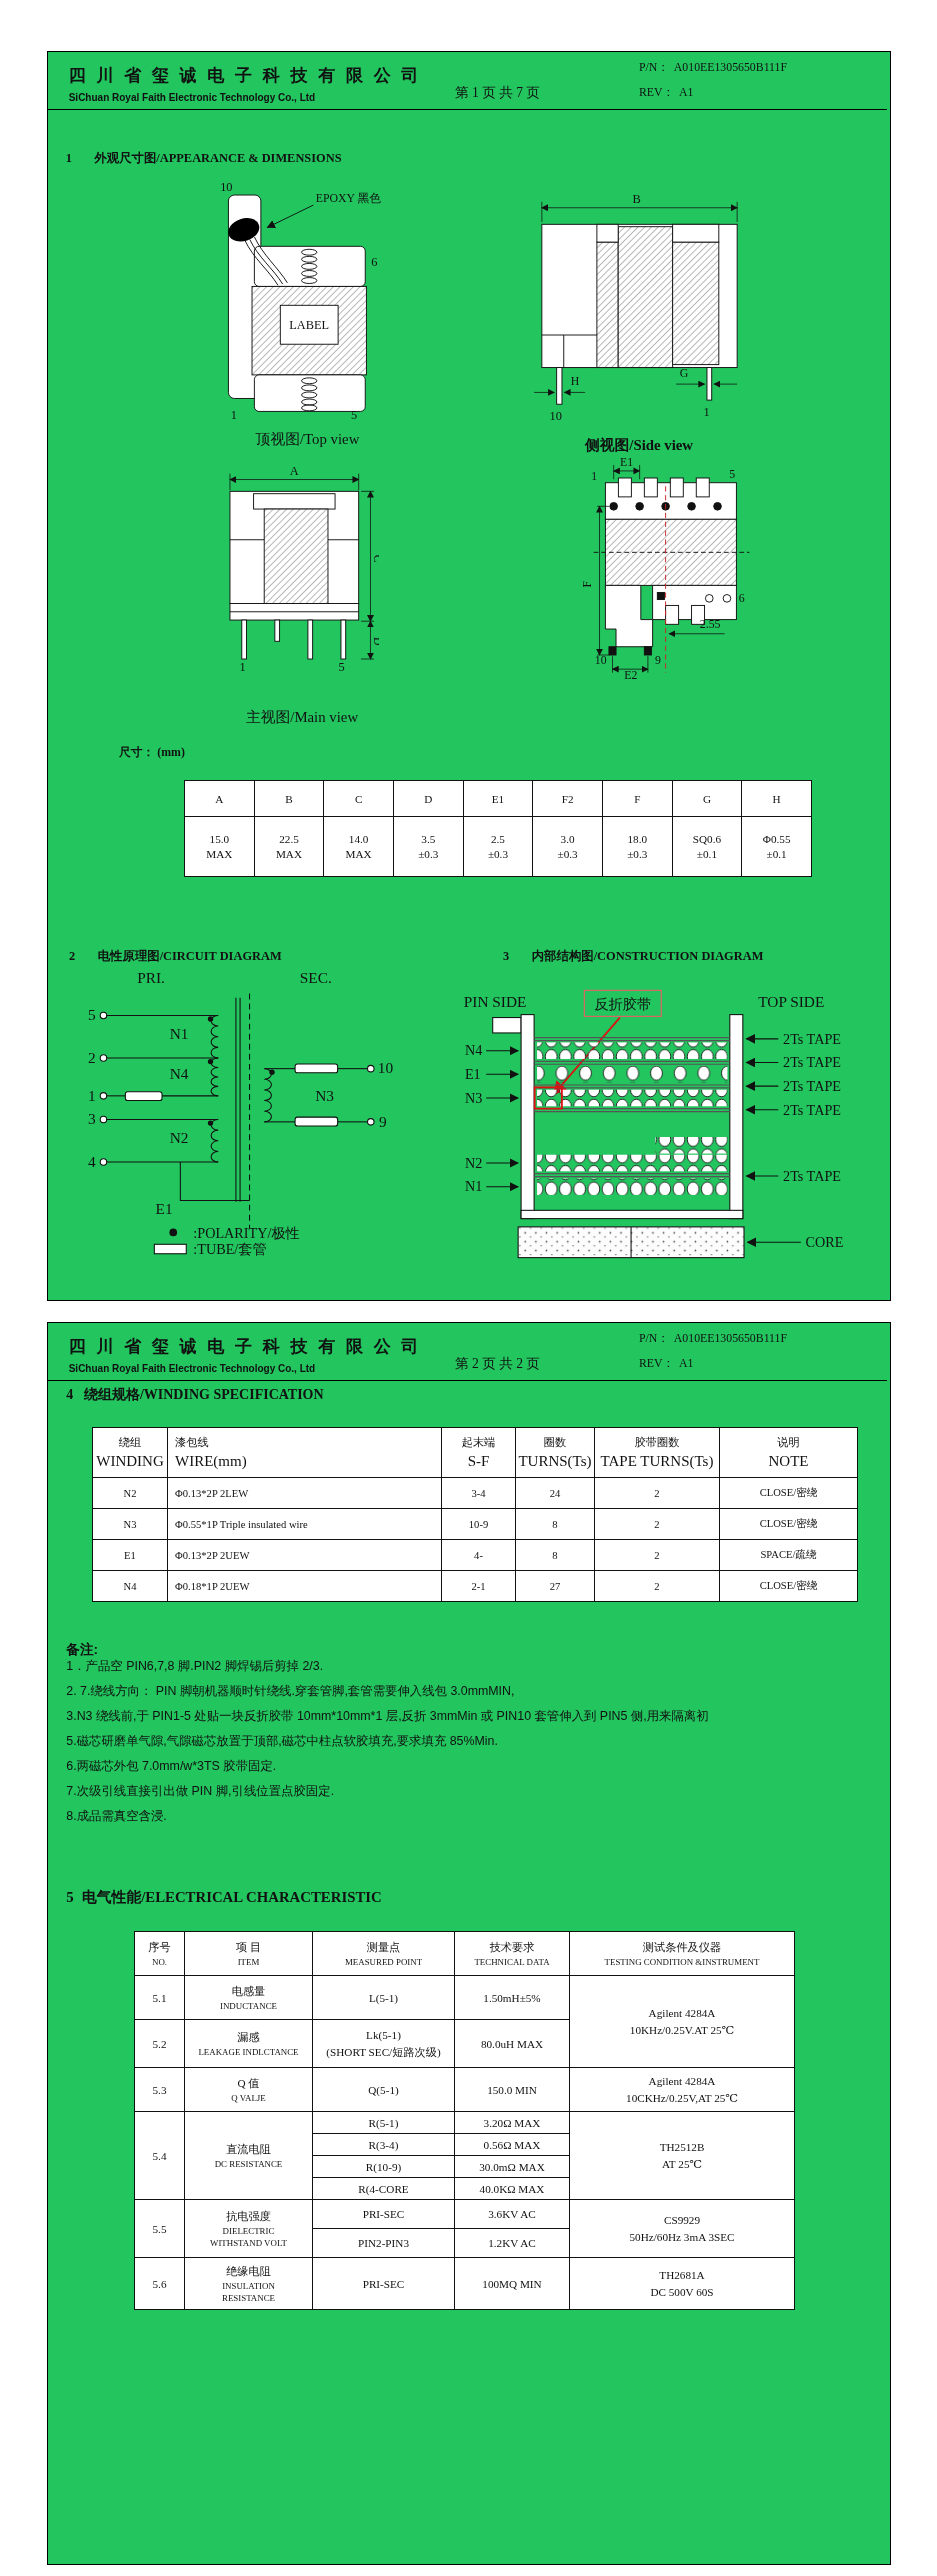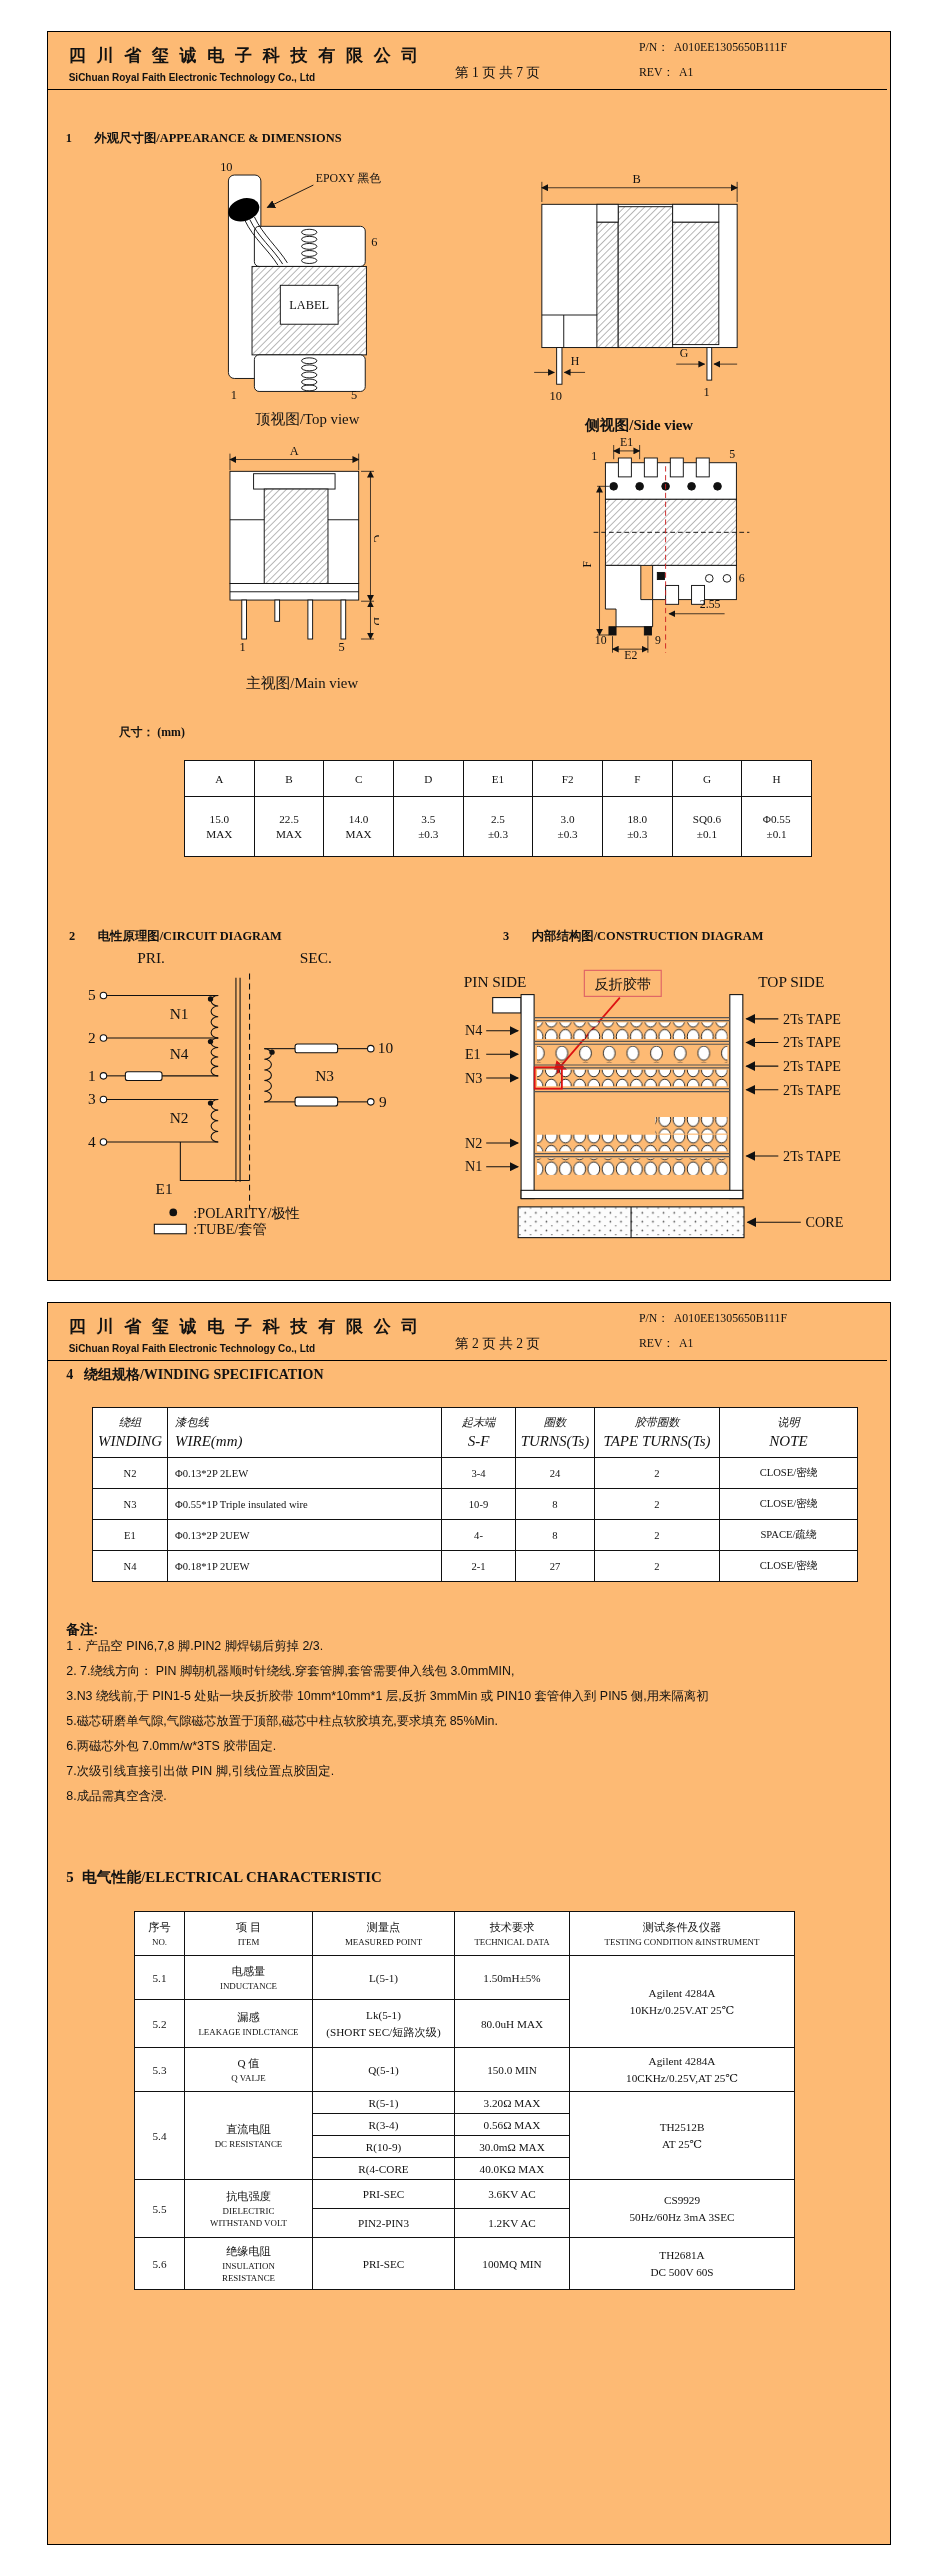--- a/index.html
+++ b/index.html
@@ -1,19 +1,19 @@
 <!DOCTYPE html>
 <html style="font-size:9.5px"><head>
 <meta charset="utf-8">
 <style>
   html,body{margin:0;padding:0;background:#fff;}
   .canvas{position:relative;width:937px;height:2576px;background:#ffffff;overflow:hidden;
           font-family:"Liberation Serif","DejaVu Serif",serif;color:#111;}
   .abs{position:absolute;}
-  .page{position:absolute;left:47px;width:842px;border:1.2px solid #000;background:#fdba74;}
+  .page{position:absolute;left:47px;width:842px;border:1.2px solid #000;background:#22c55e;margin-top:20px;}
   .san{font-family:"Liberation Sans","DejaVu Sans",sans-serif;}
   .ser{font-family:"Liberation Serif","DejaVu Serif",serif;}
   .cname{font-size:17px;font-weight:bold;letter-spacing:3px;white-space:nowrap;}
   .cen{font-size:10px;font-weight:bold;white-space:nowrap;}
   .pginfo{font-size:13.6px;white-space:nowrap;}
   .pn{font-size:11.8px;white-space:nowrap;}
   .pn span{margin-right:4.7px;}
   .hline{border-top:1.2px solid #000;height:0;}
   .sect{font-size:12.4px;font-weight:bold;white-space:nowrap;}
   .sect .snum{display:inline-block;margin-right:22.5px;}
@@ -173,21 +173,21 @@
       <line x1="246" y1="48" x2="246" y2="268" marker-start="url(#arr)" marker-end="url(#arr)"></line>
       <line x1="246" y1="268" x2="246" y2="332" marker-start="url(#arr)" marker-end="url(#arr)"></line>
       <line x1="230" y1="332" x2="252" y2="332"></line>
     </g>
     <text x="117" y="20" font-size="21" text-anchor="middle">A</text>
     <text x="252" y="162" font-size="20" transform="rotate(90 252 162)" text-anchor="middle">C</text>
     <text x="252" y="302" font-size="20" transform="rotate(90 252 302)" text-anchor="middle">D</text>
     <text x="24" y="352" font-size="21">1</text>
     <text x="192" y="352" font-size="21">5</text>
   </svg>
-  <div class="abs caption" style="left:177px;top:642px;width:154px;">主视图/Main view</div>
+  <div class="abs caption" style="left:177px;top:656px;width:154px;">主视图/Main view</div>
 
   <svg class="abs" style="left:535px;top:400px;" width="177" height="229" viewBox="0 0 300 388">
     <g stroke="#111" stroke-width="1.6" fill="none">
       <rect x="38" y="52" width="222" height="62" fill="#fff"></rect>
       <rect x="60" y="44" width="22" height="32" fill="#fff"></rect>
       <rect x="104" y="44" width="22" height="32" fill="#fff"></rect>
       <rect x="148" y="44" width="22" height="32" fill="#fff"></rect>
       <rect x="192" y="44" width="22" height="32" fill="#fff"></rect>
       <circle cx="52" cy="92" r="6.5" fill="#111"></circle>
           <circle cx="96" cy="92" r="6.5" fill="#111"></circle>
@@ -432,21 +432,21 @@
   <table class="grid wind abs" style="left:44px;top:104px;width:765px;">
     <colgroup>
           <col style="width:75px">
           <col style="width:274px">
           <col style="width:74px">
           <col style="width:79px">
           <col style="width:125px">
           <col style="width:138px">
         </colgroup>
     <tbody>
-          <tr style="height:50px;font-style:italic;">
+          <tr style="height:50px;">
       <th>
               <div class="cn">绕组</div>
               <div class="en">WINDING</div>
             </th>
       <th style="text-align:left;padding-left:7px;">
               <div class="cn">漆包线</div>
               <div class="en">WIRE(mm)</div>
             </th>
       <th>
               <div class="cn">起末端</div>

